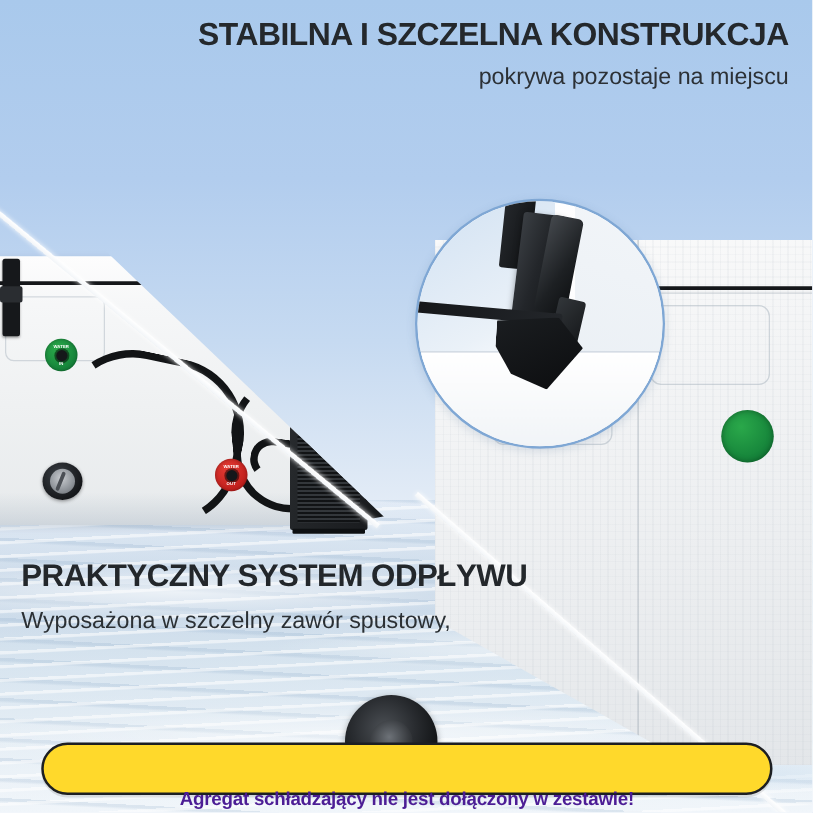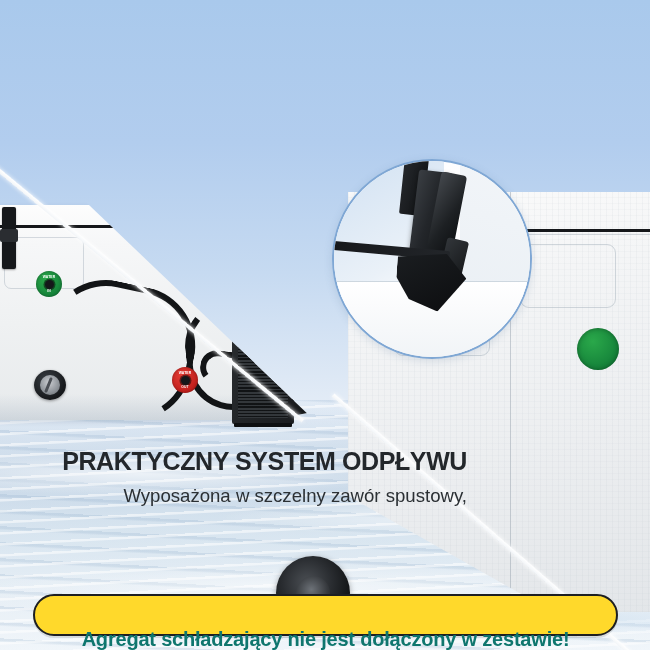--- a/index.html
+++ b/index.html
@@ -296,40 +296,40 @@
   }
   .block-top .h{
     font-size:25.5px;font-weight:800;letter-spacing:-0.4px;line-height:1.1;
     color:#24282c;white-space:nowrap;
   }
   .block-top .p{
     margin-top:7px;font-size:18.6px;line-height:1.30;color:#2c3136;font-weight:400;
   }
 
   .block-bottom{
-    position:absolute;left:17px;top:448px;width:450px;text-align:right;color:#24282c;
+    position:absolute;left:17px;top:448px;width:450px;text-align:left;color:#24282c;
   }
   .block-bottom .h{
     font-size:25px;font-weight:800;letter-spacing:-0.4px;line-height:1.1;color:#23272b;
     white-space:nowrap;
   }
   .block-bottom .p{
     margin-top:8px;font-size:18.6px;line-height:1.33;color:#2b3034;font-weight:400;
   }
 
   
   .banner{
     position:absolute;left:33px;top:594px;width:585px;height:42px;
     background:#ffd92b;border:2.5px solid #1d1f22;border-radius:22px;
     display:flex;align-items:center;justify-content:center;
     box-shadow:0 2px 0 rgba(0,0,0,.1);
     z-index:40;
   }
   .banner .t{
-    font-size:20px;font-weight:800;color:#0f766e;letter-spacing:-0.2px;white-space:nowrap;margin-top:48px;
+    font-size:15px;font-weight:800;color:#4c1d95;letter-spacing:-0.2px;white-space:nowrap;margin-top:48px;
   }
 
   .z1{z-index:1}.z2{z-index:2}.z3{z-index:3}.z10{z-index:10}.z20{z-index:20}.z30{z-index:30}
 </style>
 </head>
 <body>
 
 <div class="stage">
 
   <div class="sky z1"></div>
@@ -411,21 +411,23 @@
     <div class="lidEdge"></div>
     <div class="clasp-strapTop"></div>
     <div class="clasp-body"></div>
     <div class="clasp-lever"></div>
     <div class="clasp-tip"></div>
     <div class="webbing"></div>
     <div class="tail"></div>
   </div>
 
   <div class="block-top z30">
+    <div class="h">STABILNA I SZCZELNA KONSTRUKCJA</div>
     <div class="p">
+      <div>pokrywa pozostaje na miejscu</div>
     </div>
   </div>
 
   <div class="block-bottom z30">
     <div class="h">PRAKTYCZNY SYSTEM ODPŁYWU</div>
     <div class="p">
       <div>Wyposażona w szczelny zawór spustowy,</div>
     </div>
   </div>
 

